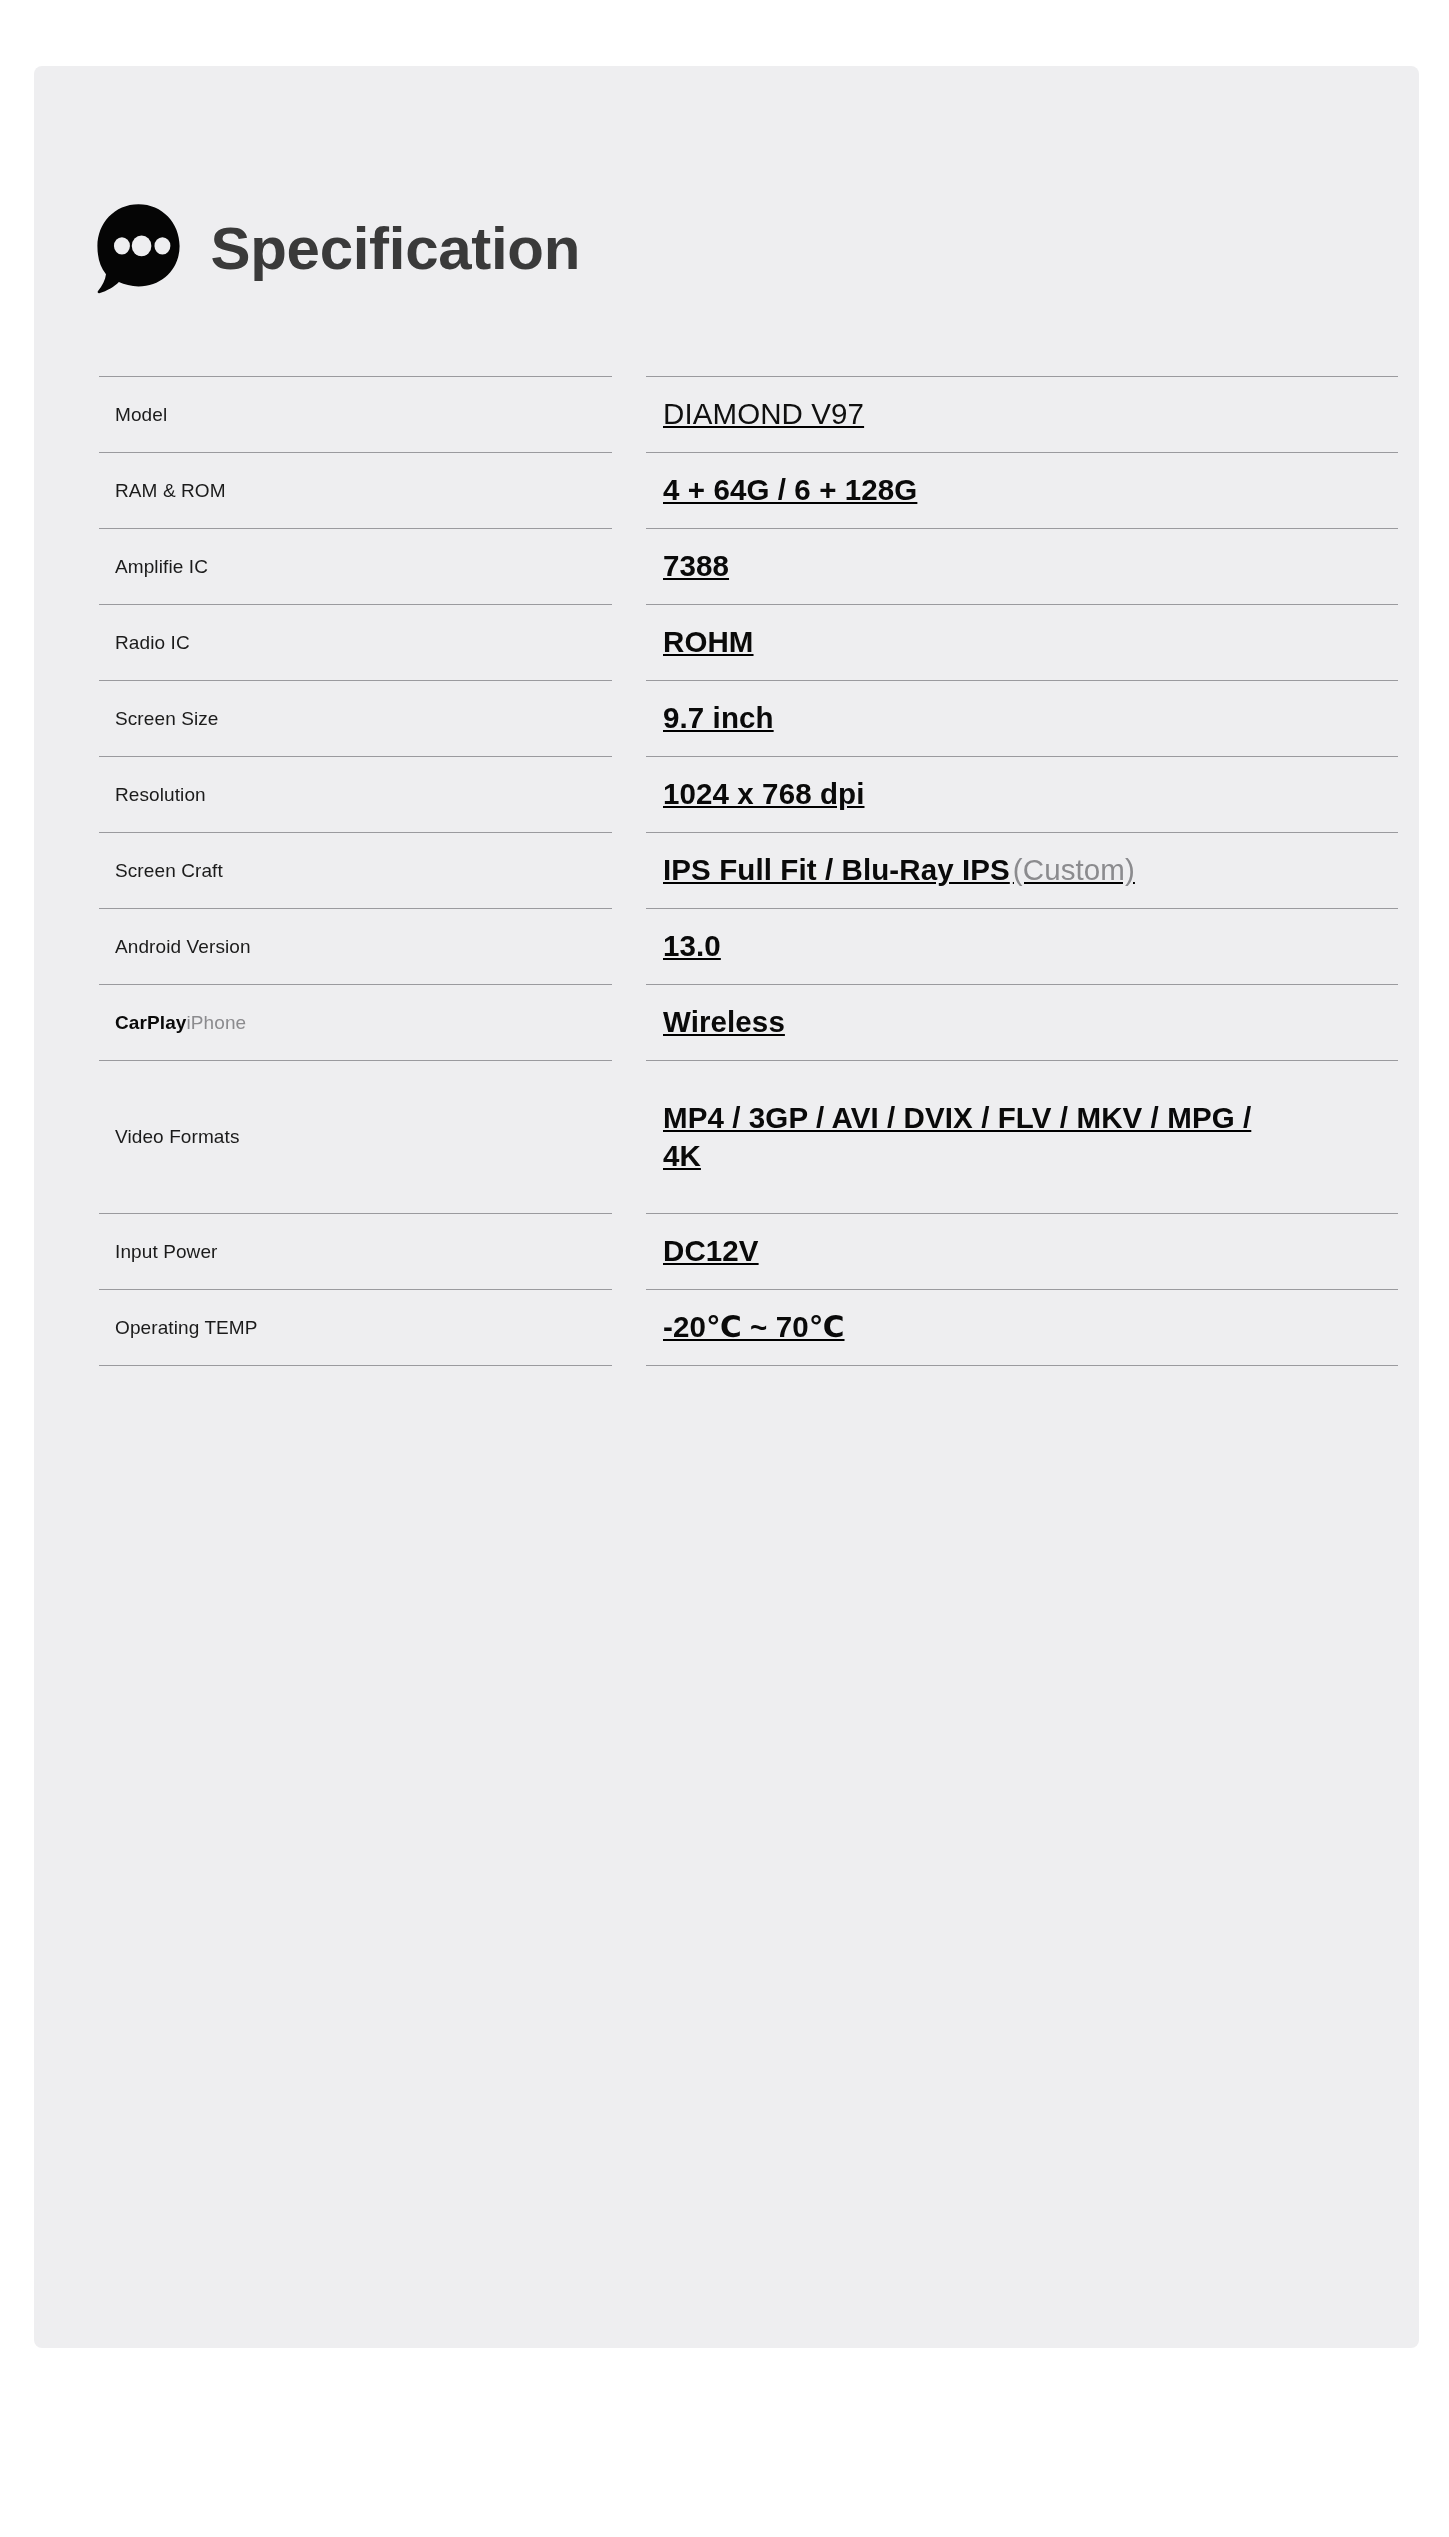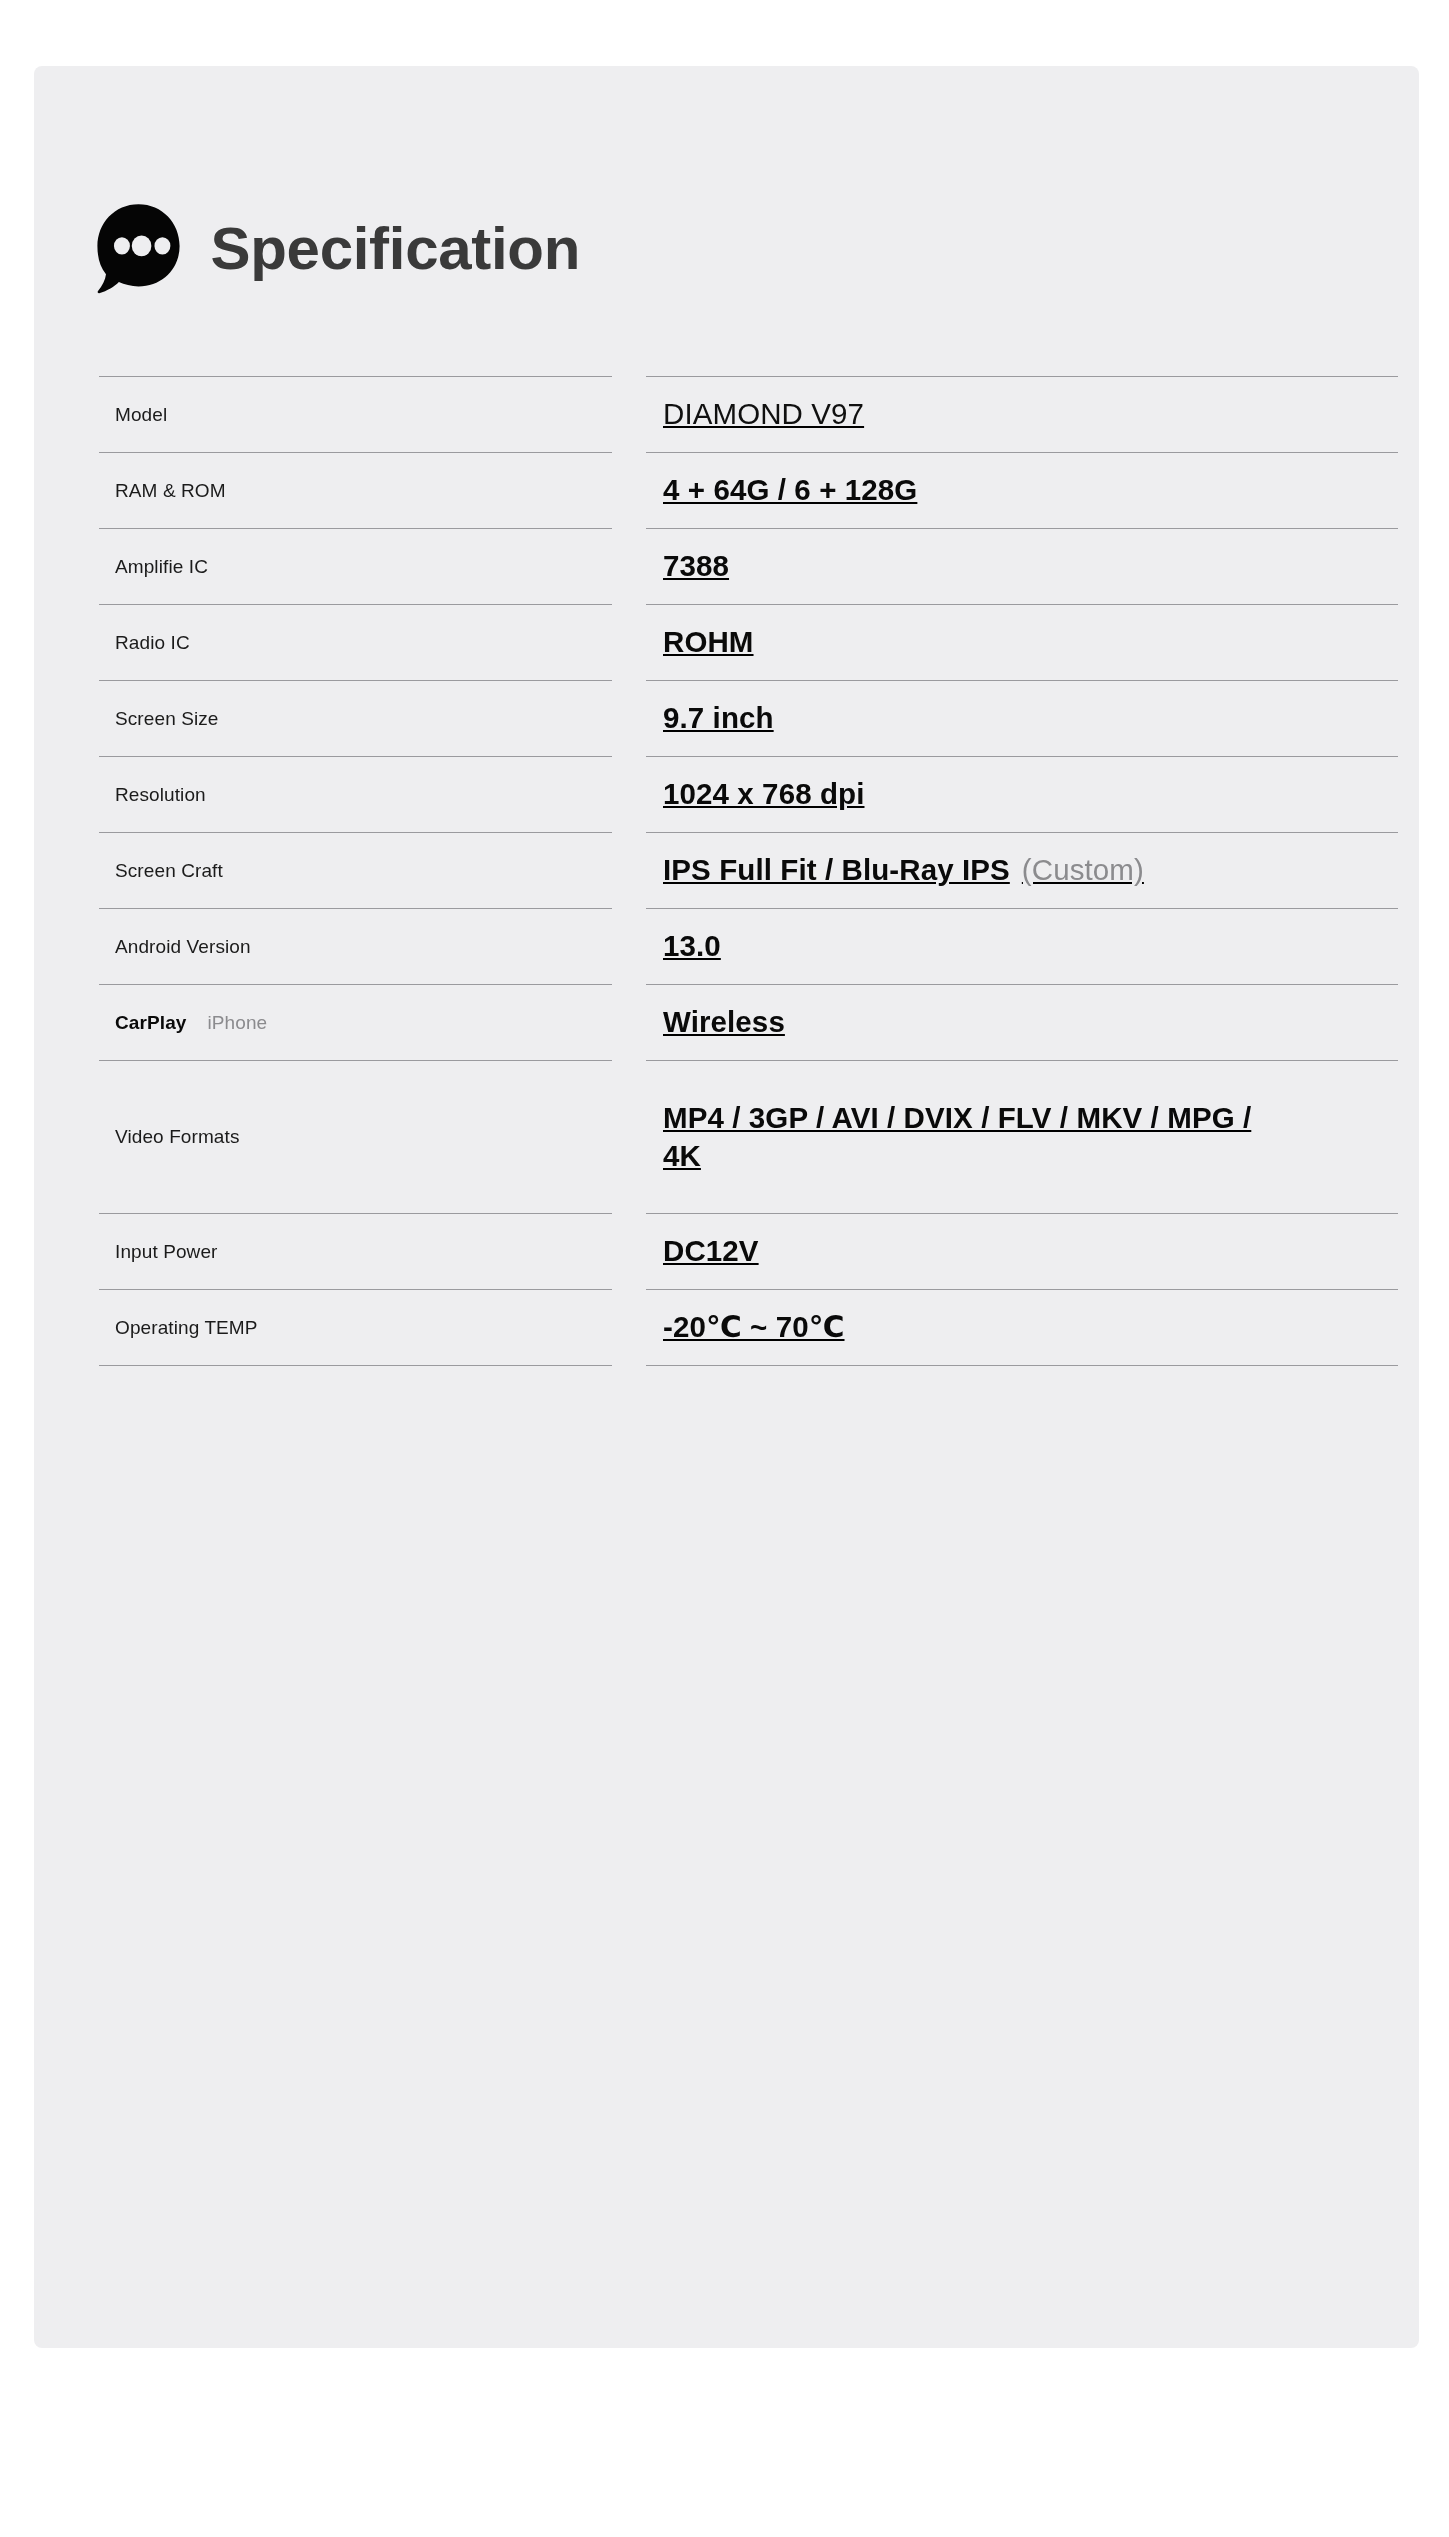--- a/index.html
+++ b/index.html
@@ -210,37 +210,37 @@
         <span class="value-text strong">1024 x 768 dpi</span>
       </div>
     </div>
 
     <div class="spec-row row-h1">
       <div class="cell cell-label">
         <span class="label-text">Screen Craft</span>
       </div>
       <div class="cell-gap"></div>
       <div class="cell cell-value">
-        <span class="value-text"><span class="strong">IPS Full Fit / Blu-Ray IPS</span><span class="muted" style="margin-left:12px">(Custom)</span></span>
+        <span class="value-text"><span class="strong">IPS Full Fit / Blu-Ray IPS</span><span class="muted" style="margin-left:3px">(Custom)</span></span>
       </div>
     </div>
 
     <div class="spec-row row-h1">
       <div class="cell cell-label">
         <span class="label-text">Android Version</span>
       </div>
       <div class="cell-gap"></div>
       <div class="cell cell-value">
         <span class="value-text strong">13.0</span>
       </div>
     </div>
 
     <div class="spec-row row-h1">
       <div class="cell cell-label">
-        <span class="label-text"><span class="strong">CarPlay</span><span class="muted" style="margin-left:21px">iPhone</span></span>
+        <span class="label-text"><span class="strong">CarPlay</span><span class="muted" style="margin-left:0">iPhone</span></span>
       </div>
       <div class="cell-gap"></div>
       <div class="cell cell-value">
         <span class="value-text strong">Wireless</span>
       </div>
     </div>
 
     <div class="spec-row row-h2">
       <div class="cell cell-label">
         <span class="label-text">Video Formats</span>

